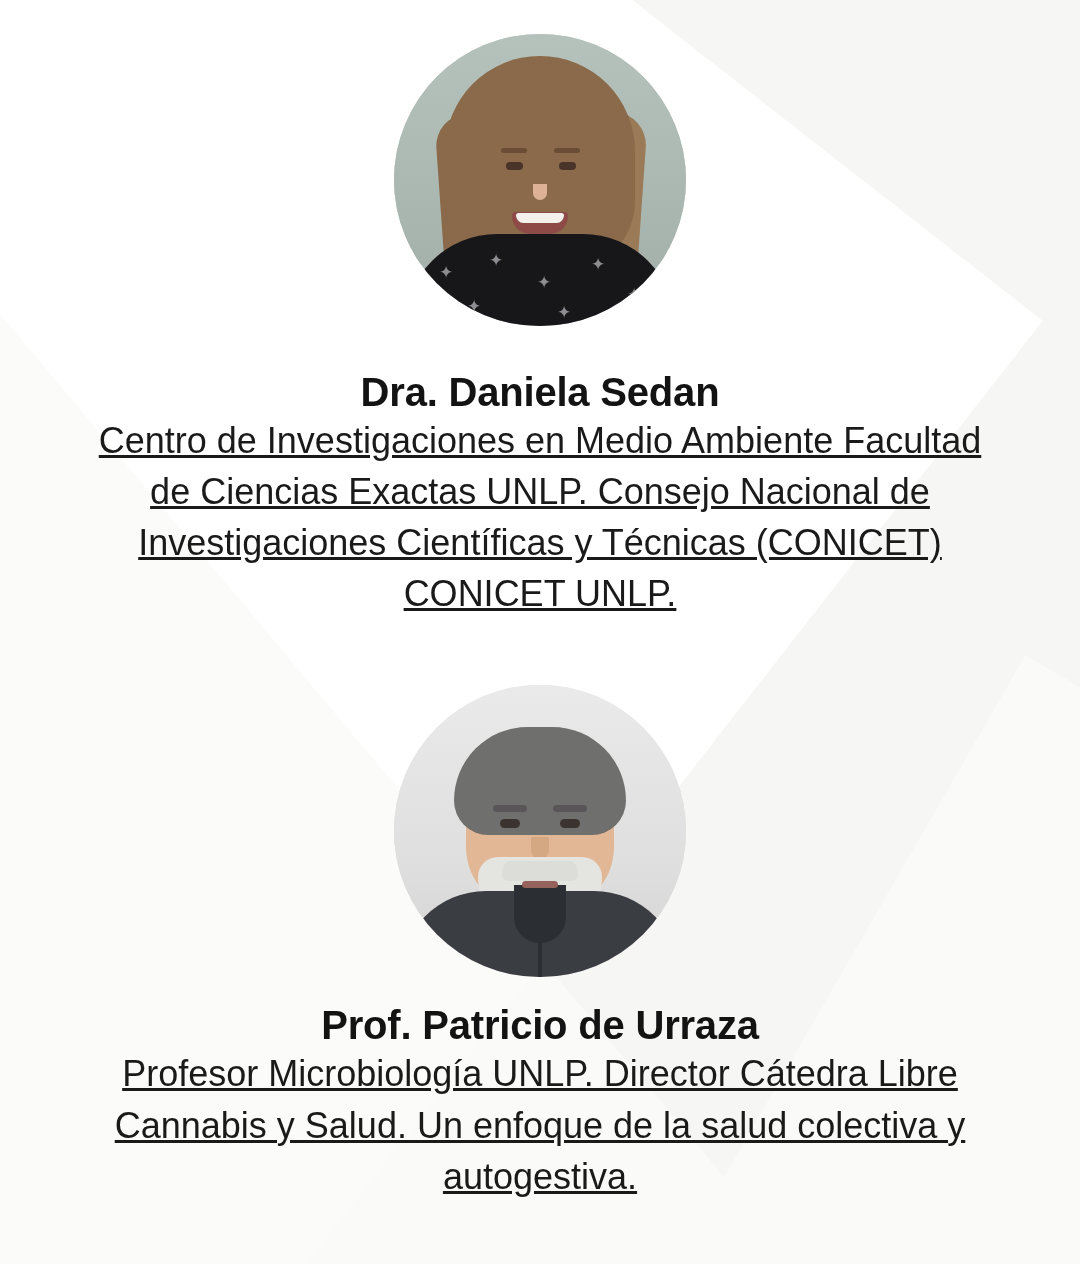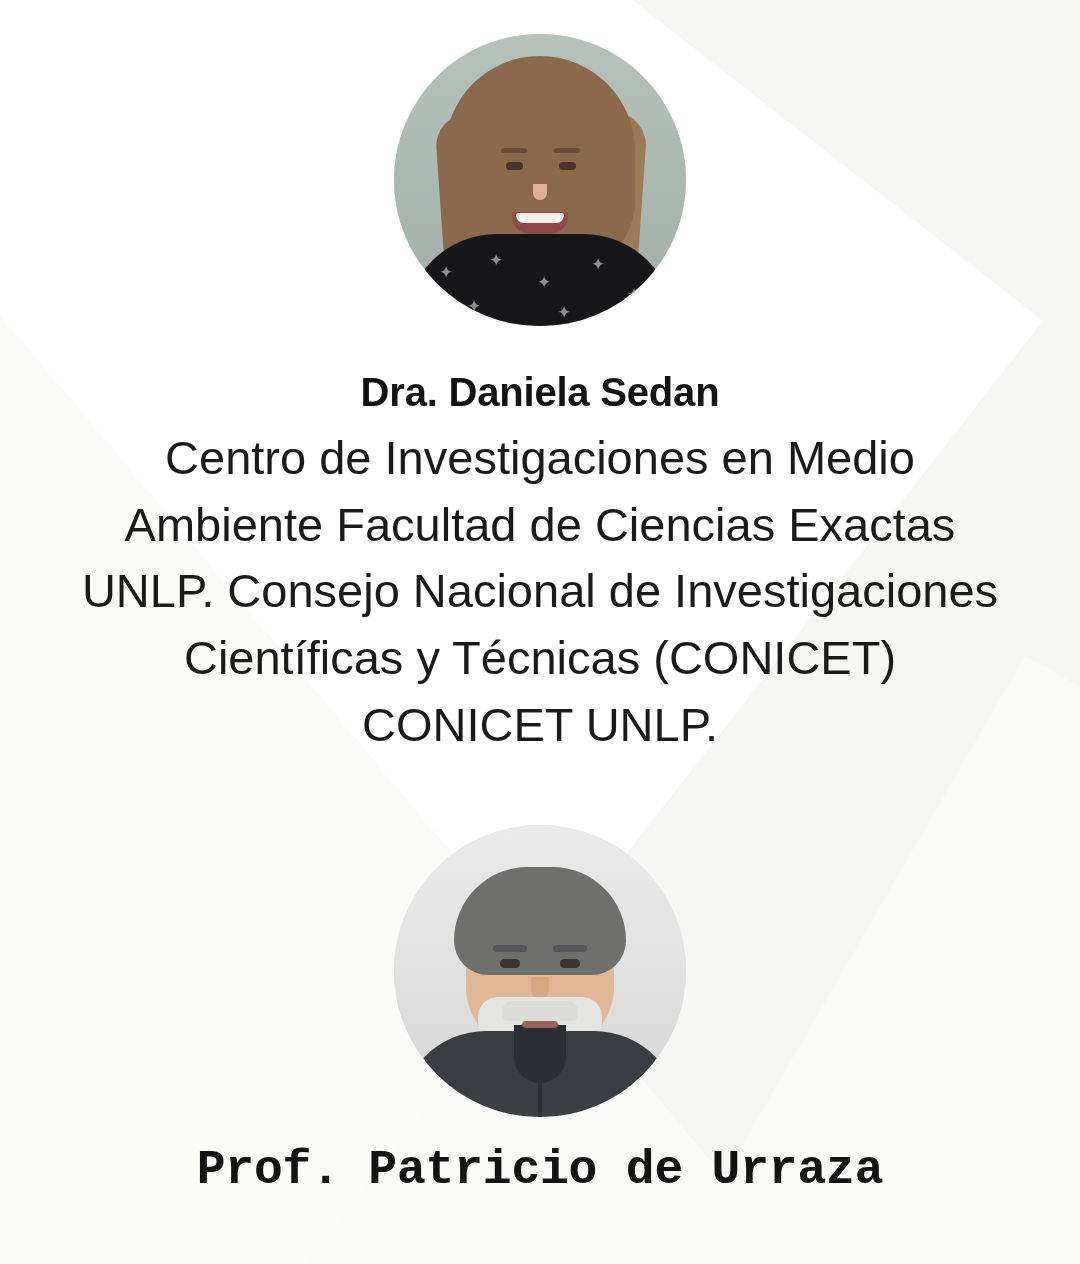--- a/index.html
+++ b/index.html
@@ -176,29 +176,29 @@
     transform: rotate(0deg);
   }
   .p2-placket { position: absolute; left: 50%; margin-left: -2px; bottom: 0; width: 4px; height: 44px; background: #2b2e33; }
 
   .speaker-name {
     font-weight: bold;
     color: #131313;
     letter-spacing: -0.2px;
   }
   #speaker-card-0 .speaker-name { font-size: 40px; margin-top: 44px; }
-  #speaker-card-1 .speaker-name { font-size: 48px; margin-top: 26px; font-family: Liberation Mono, monospace; }
+  #speaker-card-1 .speaker-name { font-size: 40px; margin-top: 26px; }
 
   .speaker-desc {
     color: #1a1a1a;
-    font-size: 47px;
+    font-size: 36px;
     line-height: 1.42;
     max-width: 920px;
-    margin-top: 10px;
     font-weight: 400;
+    text-decoration: underline;
   }
   #speaker-card-1 .speaker-desc { max-width: 920px; }
 </style>
 </head>
 <body>
 
 <div class="bg-layer">
   <div class="bg-diag-1"></div>
   <div class="bg-diag-2"></div>
   <div class="bg-diag-3"></div>
@@ -247,15 +247,16 @@
       <div class="p2-nose"></div>
       <div class="p2-beard"></div>
       <div class="p2-moustache"></div>
       <div class="p2-mouth"></div>
       <div class="p2-neck"></div>
       <div class="p2-shirt"></div>
       <div class="p2-collar"></div>
       <div class="p2-placket"></div>
     </div>
     <div class="speaker-name">Prof. Patricio de Urraza</div>
+    <div class="speaker-desc">Profesor Microbiología UNLP. Director Cátedra Libre Cannabis y Salud. Un enfoque de la salud colectiva y autogestiva.</div>
   </div>
 
 </div>
 
 </body></html>

